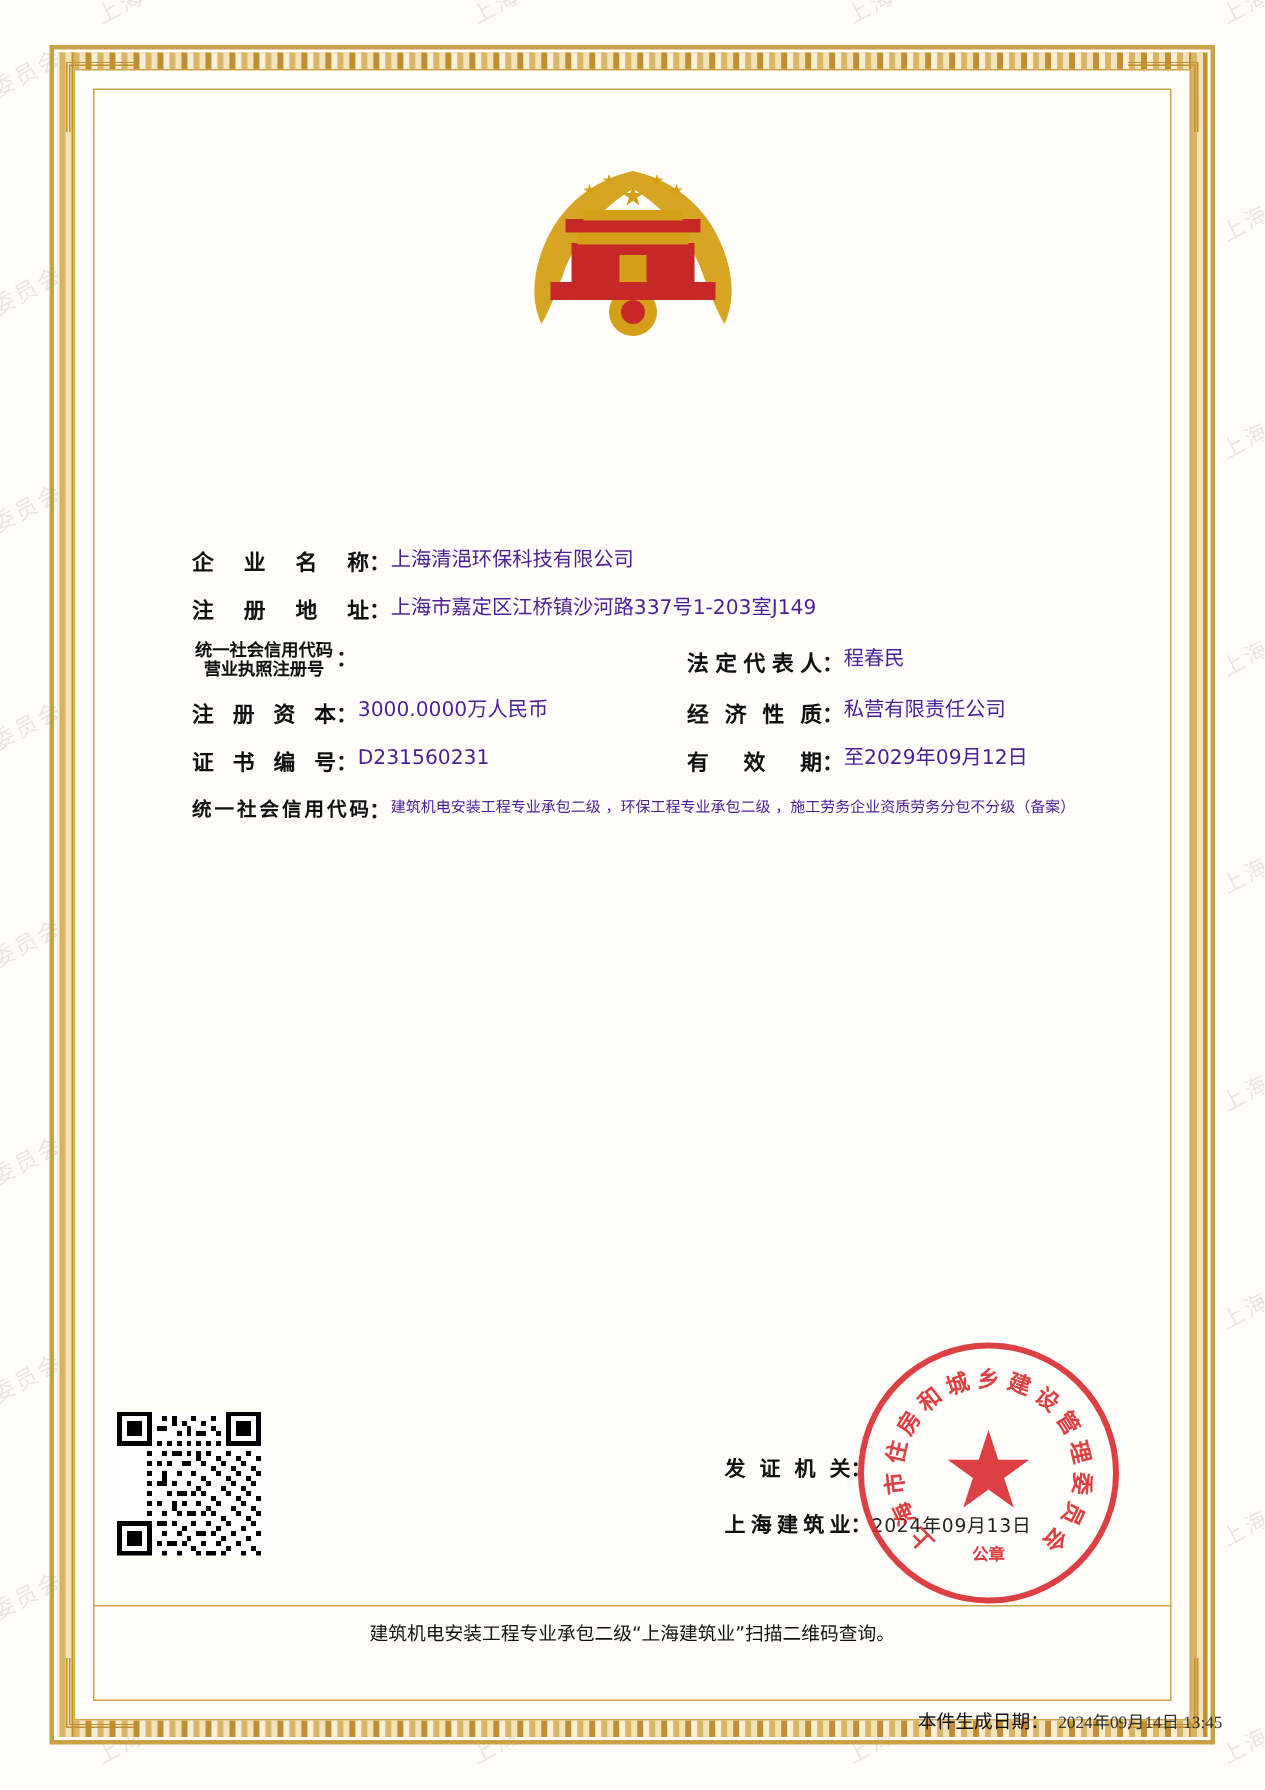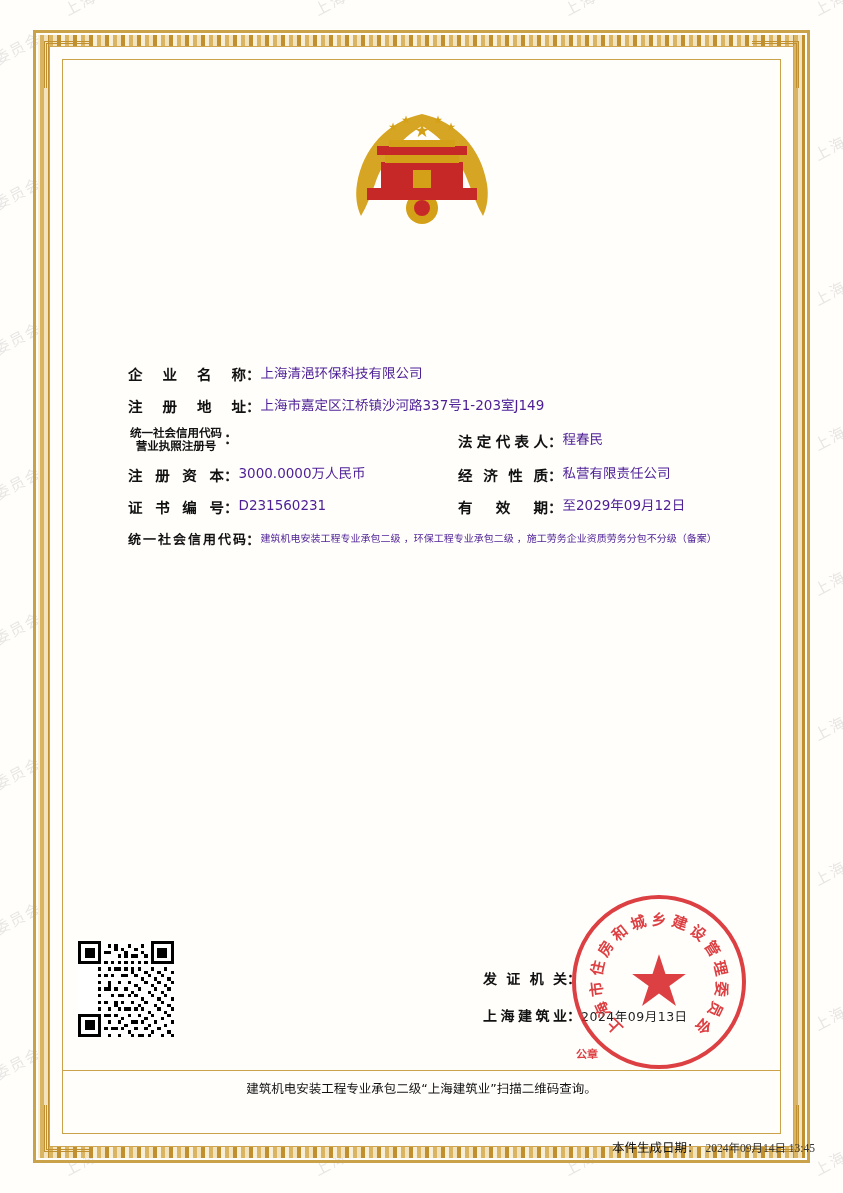--- a/index.html
+++ b/index.html
@@ -213,22 +213,23 @@
     left: 50%; top: 50%;
     font-size: 15px;
     color: #d8262a;
     font-family: "DejaVu Sans", sans-serif;
     font-weight: bold;
     transform-origin: 0 0;
   }
   .seal-bottom {
     position: absolute;
     left: 0;
-    bottom: 4px;
+    bottom: 22px;
     width: 100%;
+    text-align: center;
     font-size: 11px;
     color: #d8262a;
     font-weight: bold;
   }
 
   
   .footer-note {
     position: absolute;
     left: 0;
     top: 1078px;

